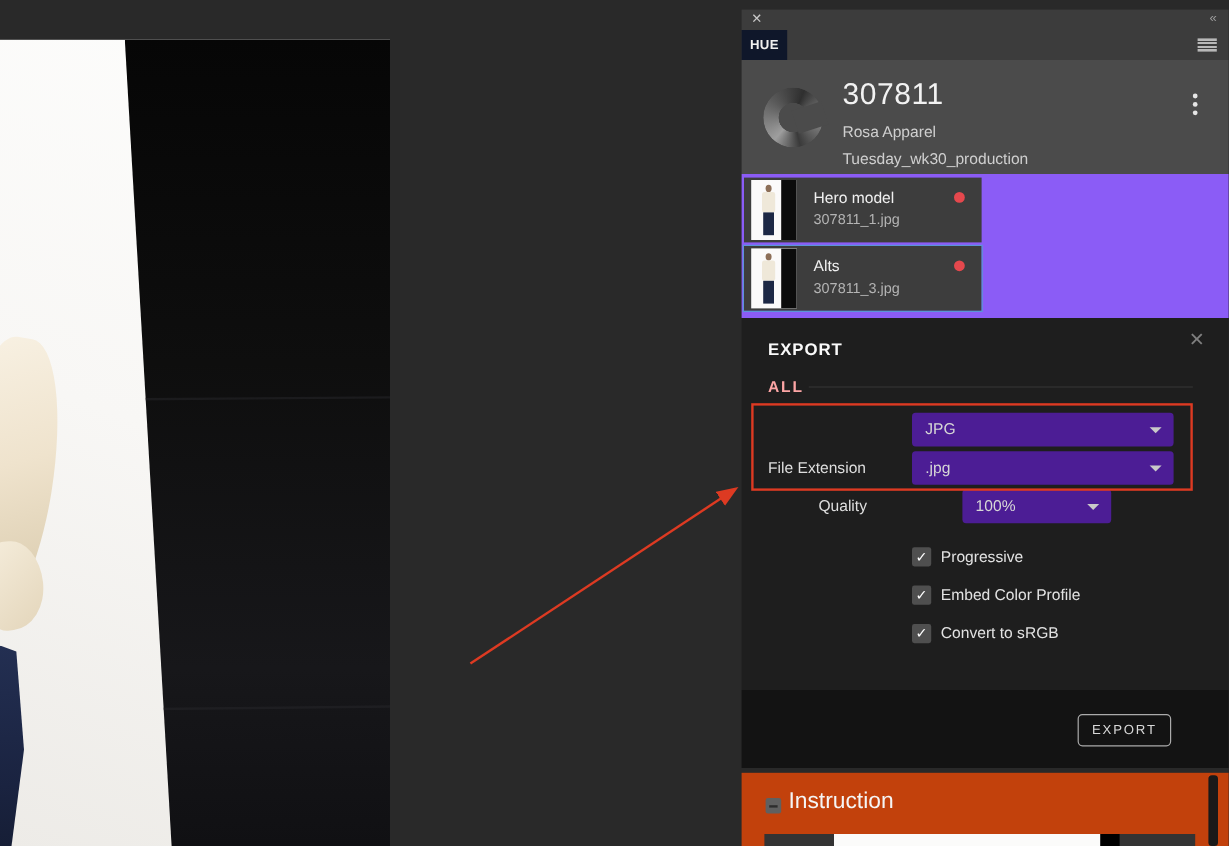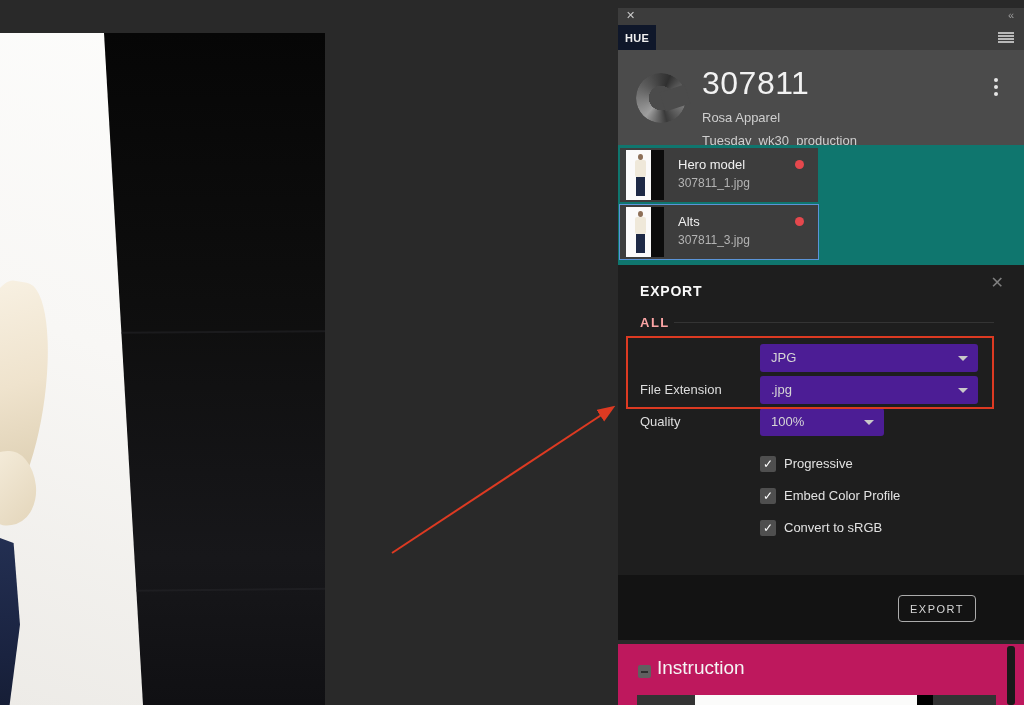--- a/index.html
+++ b/index.html
@@ -56,26 +56,26 @@
 
   .header { position:absolute; left:0; top:42px; width:100%; height:95px; background:#4b4b4b; }
   .logo { position:absolute; left:18px; top:23px; width:50px; height:50px; border-radius:50%;
     background:conic-gradient(from 220deg,#9e9e9e,#5a5a5a 25%,#2f2f2f 45%,#8a8a8a 65%,#3a3a3a 85%,#9e9e9e);
     -webkit-mask:radial-gradient(circle at 50% 50%, transparent 34%, #000 35%);
             mask:radial-gradient(circle at 50% 50%, transparent 34%, #000 35%);
   }
   .logo-gap { position:absolute; left:44px; top:38px; width:26px; height:20px; background:#4b4b4b;
     transform:rotate(-18deg); }
   .hgroup { position:absolute; left:84px; top:15px; }
-  .h-title { font-size:32px; color:#f2f2f2; font-weight:400; letter-spacing:.5px; }
+  .h-title { font-size:25px; color:#f2f2f2; font-weight:400; letter-spacing:.5px; }
   .h-sub { font-size:13px; color:#cfcfcf; margin-top:8px; }
   .kebab { position:absolute; right:26px; top:28px; width:4px; }
   .kebab i { display:block; width:4px; height:4px; border-radius:50%; background:#e6e6e6; margin-bottom:3px; }
 
-  .thumbs { position:absolute; left:0; top:137px; width:100%; height:120px; background:#0f766e; }
+  .thumbs { position:absolute; left:0; top:137px; width:100%; height:120px; background:#8b5cf6; }
   .cell { position:absolute; height:54px; background:#3d3d3d; }
   .cell.c1 { left:2px;  top:3px;  width:198px; }
   .cell.c2 { left:204px; top:3px; width:200px; }
   .cell.c3 { left:2px;  top:60px; width:198px; }
   .cell.selected { outline:1.5px solid #5b94d8; outline-offset:0; }
   .thumb { position:absolute; left:6px; top:2px; width:38px; height:50px; background:#fbfafa; overflow:hidden; }
   .thumb .dark { position:absolute; right:0; top:0; width:34%; height:100%; background:#0c0c0c; }
   .thumb .head { position:absolute; left:12px; top:4px; width:5px; height:6px; border-radius:50%; background:#8d6f58; }
   .thumb .top  { position:absolute; left:9px; top:10px; width:11px; height:17px; border-radius:2px; background:#efe8d9; }
   .thumb .legs { position:absolute; left:10px; top:27px; width:9px; height:19px; background:#1d2845; }
@@ -90,34 +90,34 @@
   .ex-group { position:absolute; left:22px; top:50px; font-size:13px; font-weight:bold;
     color:#fca5a5; letter-spacing:1.5px; }
   .ex-divider { position:absolute; left:56px; right:30px; top:57px; height:1px; background:#343434; }
 
   .f-label { position:absolute; left:22px; width:112px; height:28px; line-height:28px;
     font-size:13px; color:#dedede; }
   .dropdown { position:absolute; left:142px; height:28px; background:#4c1d95; border-radius:3px; }
   .dd-val { position:absolute; left:11px; top:0; line-height:28px; font-size:13px; color:#d6d6d6; }
   .caret { position:absolute; right:10px; top:12px; width:0; height:0;
     border-left:5px solid transparent; border-right:5px solid transparent; border-top:5px solid #c9c9c9; }
-  .row1 { top:79px; }  .row2 { top:111px; }  .row3 { top:143px; }
+  .row1 { top:79px; }  .row2 { top:111px; }  .row3 { top:143px;margin-left:42px; }
   .dd-wide { width:218px; }  .dd-small { width:124px; }
 
   .chk { position:absolute; left:142px; width:16px; height:16px; background:#4f4f4f; border-radius:2px;
     color:#ffffff; font-size:12px; line-height:16px; text-align:center; }
   .chk-label { position:absolute; left:166px; font-size:13px; color:#e2e2e2; line-height:16px; }
   .ck1 { top:191px; }  .ck2 { top:223px; }  .ck3 { top:255px; }
 
   .footer { position:absolute; left:0; top:567px; width:100%; height:65px; background:#131313; }
   .export-btn { position:absolute; right:48px; top:20px; width:78px; height:27px;
     background:transparent; border:1px solid #ababab; border-radius:4px;
     color:#d8d8d8; font-size:11px; letter-spacing:1.5px; font-family:inherit; cursor:pointer; }
 
-  .instruction { position:absolute; left:0; top:636px; width:100%; height:61px; background:#be185d; overflow:hidden; }
+  .instruction { position:absolute; left:0; top:636px; width:100%; height:61px; background:#c2410c; overflow:hidden; }
   .minus-box { position:absolute; left:20px; top:21px; width:13px; height:13px; background:#606060; border-radius:2px; }
   .minus-box::after { content:""; position:absolute; left:3px; top:5.5px; width:7px; height:2px; background:#2d2d2d; }
   .inst-title { position:absolute; left:39px; top:13px; font-size:19px; color:#f5f5f5; }
   .preview { position:absolute; left:19px; bottom:0; width:359px; height:10px; background:#333333; }
   .preview .pv-white { position:absolute; left:58px; width:222px; height:100%; background:#fbfbfa; }
   .preview .pv-black { position:absolute; left:280px; width:16px; height:100%; background:#000; }
 
   .scroll-thumb { position:absolute; left:389px; top:638px; width:8px; height:59px;
     background:#191919; border-radius:3px; }
 

